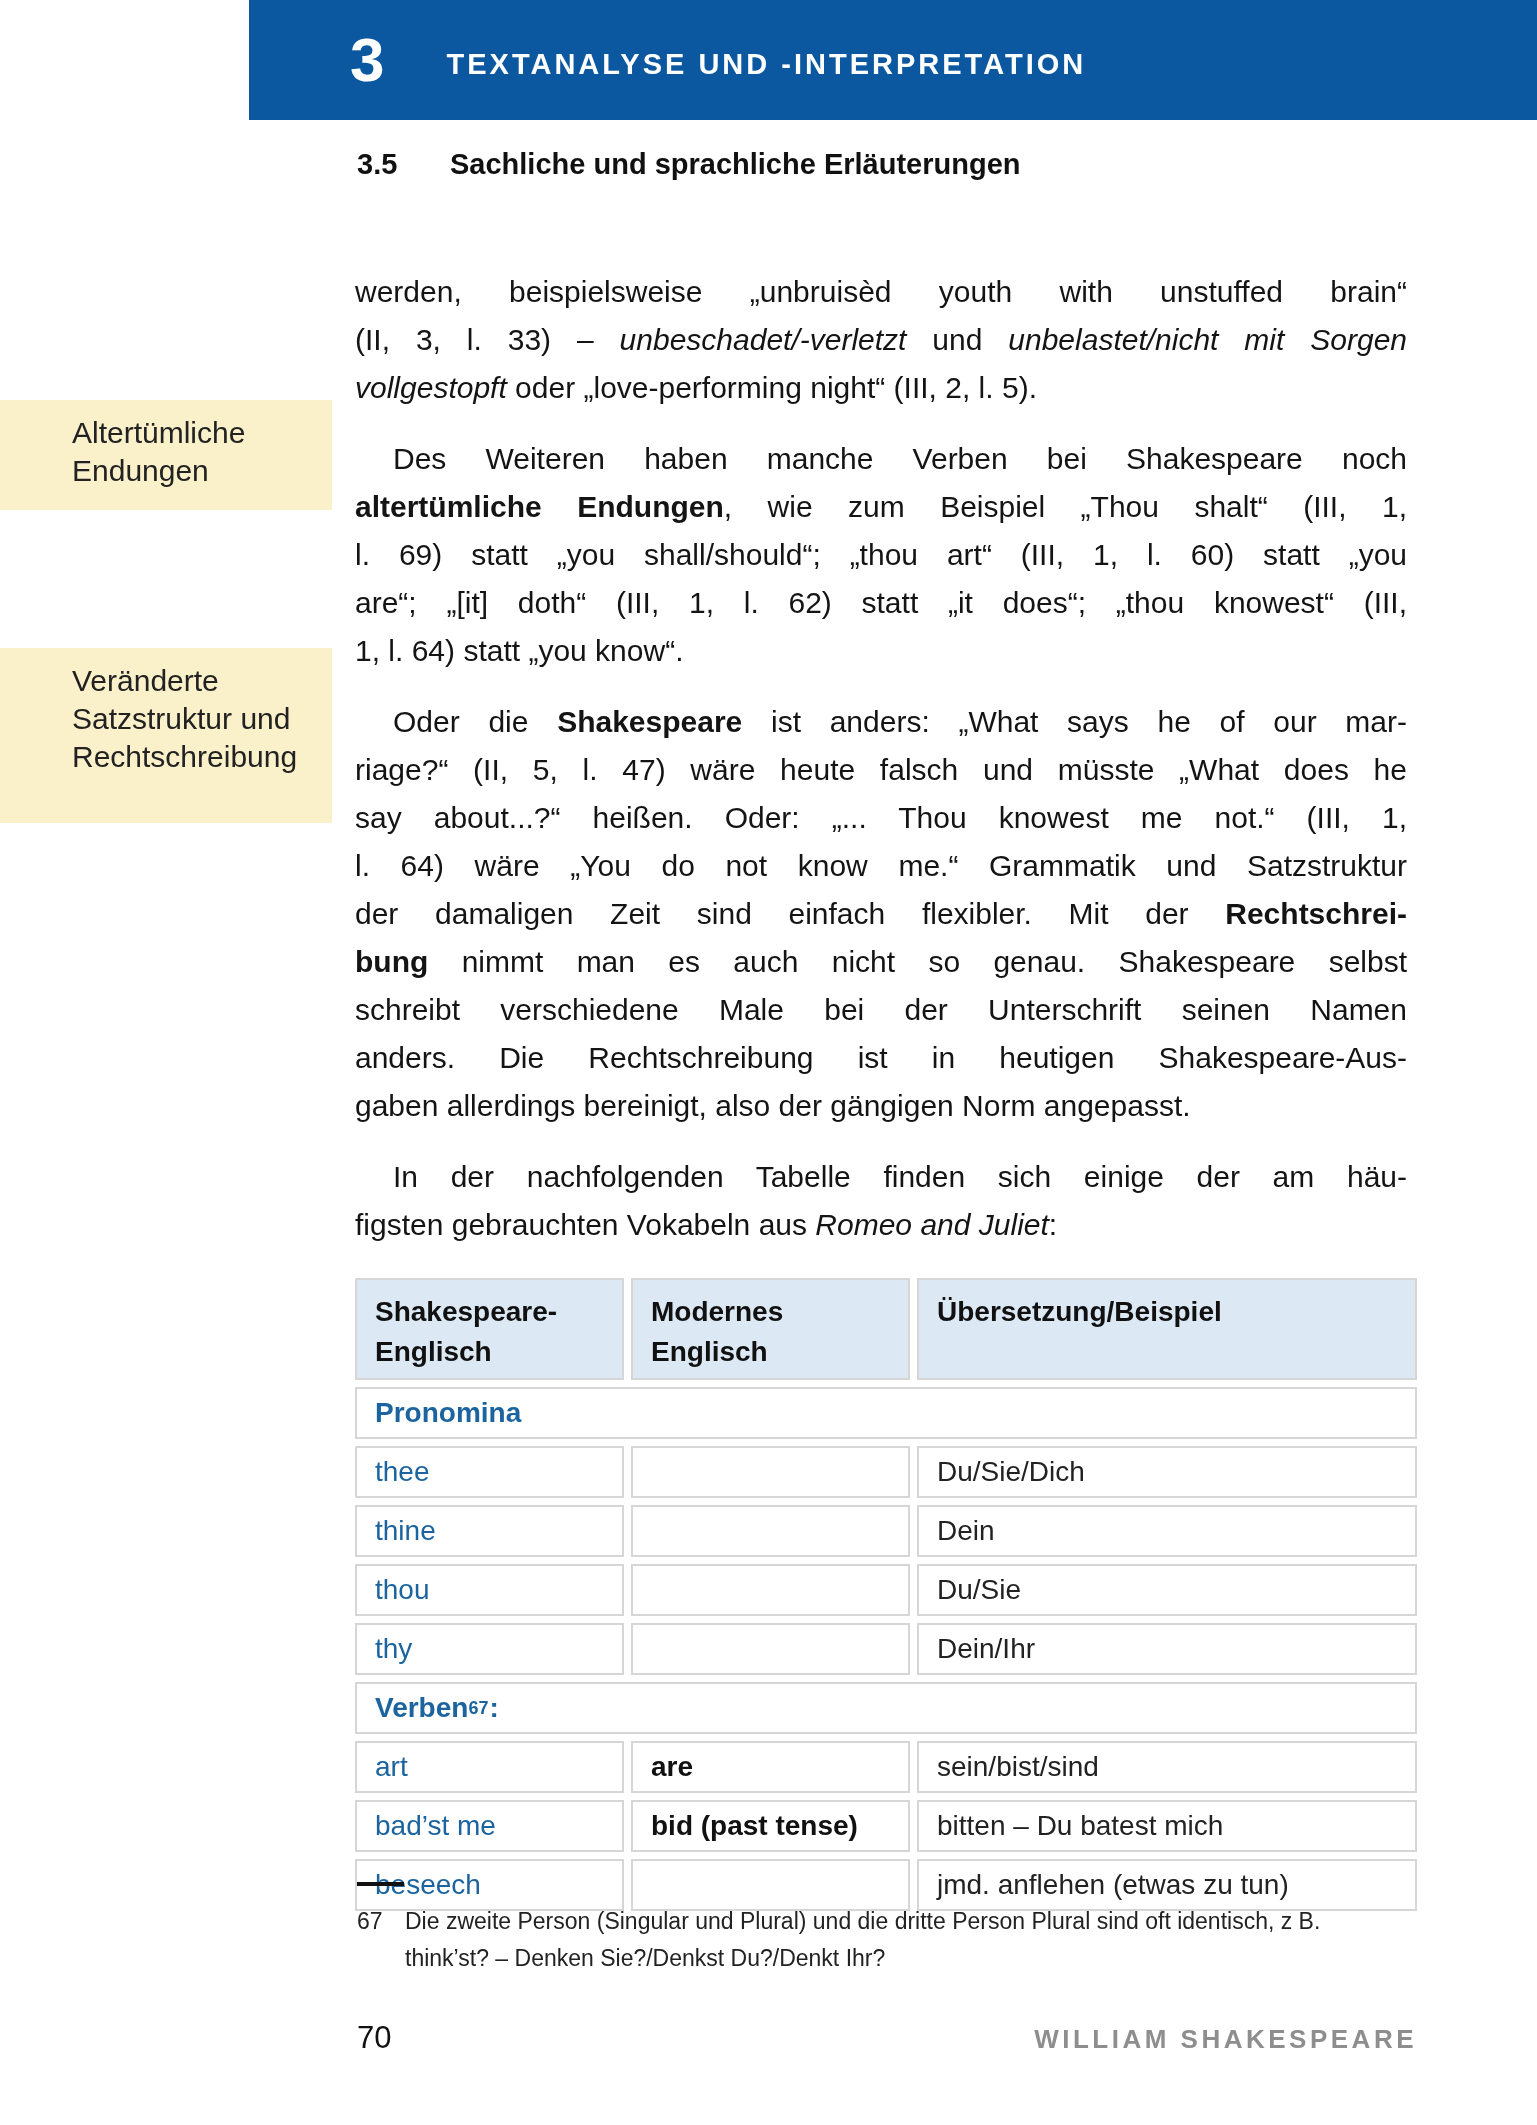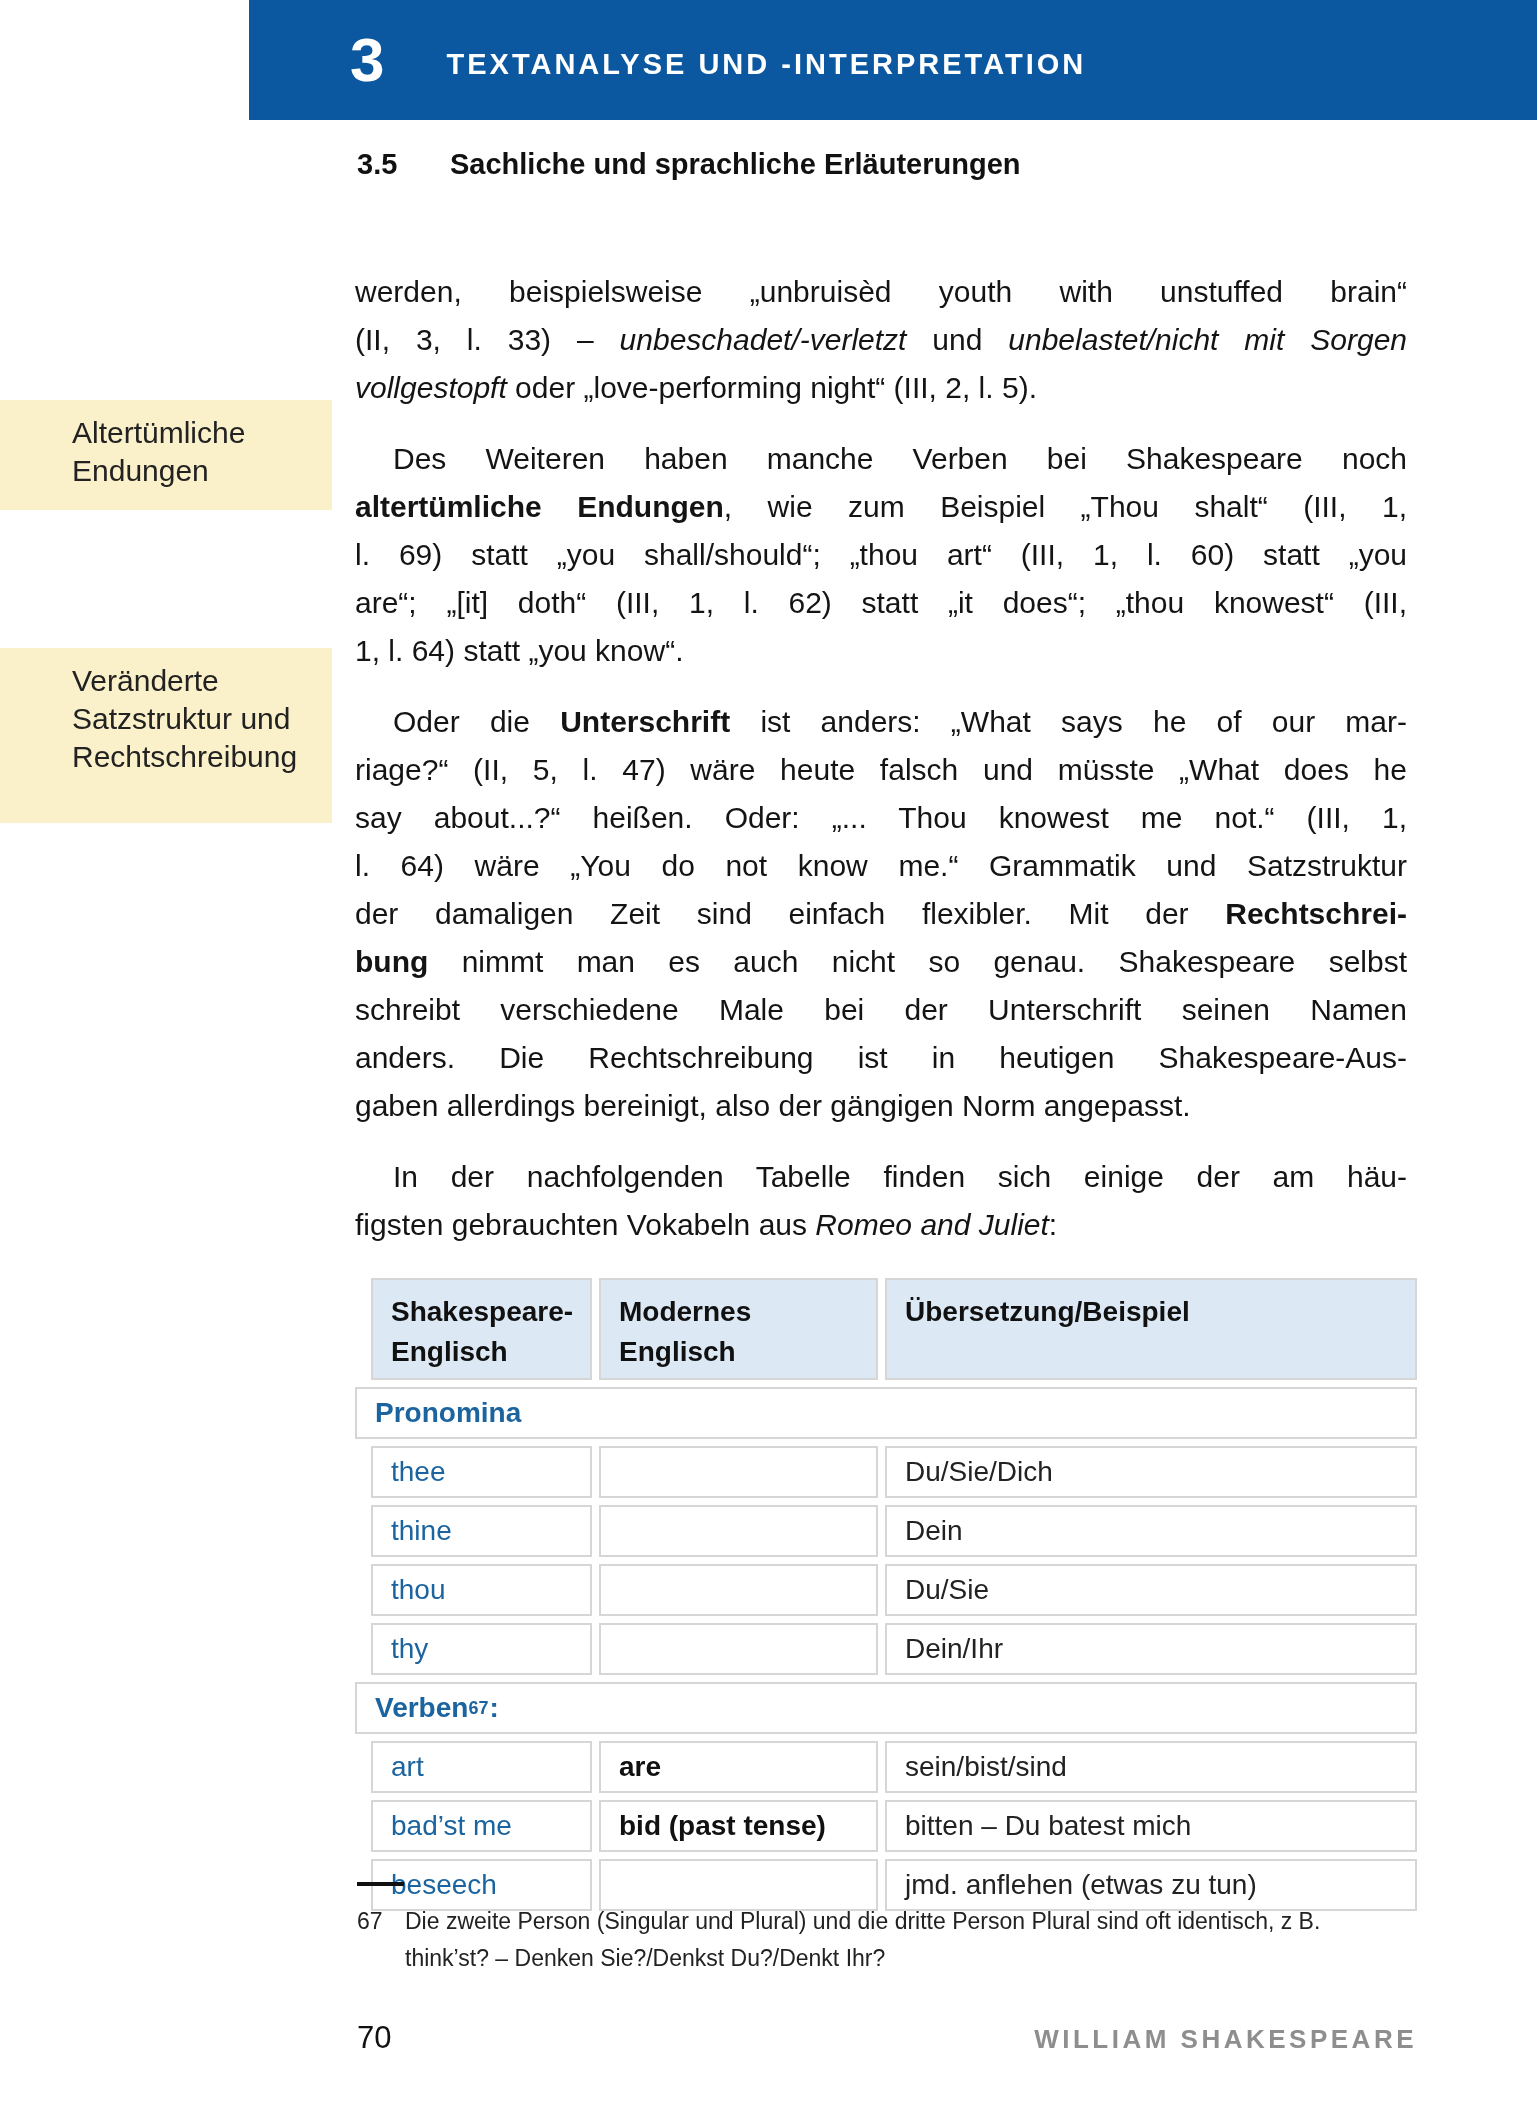--- a/index.html
+++ b/index.html
@@ -45,21 +45,21 @@
   .vocab-table{position:absolute;left:355px;top:1278px;width:1062px;display:flex;flex-direction:column;gap:7px;}
   .t-row{display:flex;gap:7px;}
   .tc{
     border:2px solid var(--border-gray);background:#fff;box-sizing:border-box;
     display:flex;align-items:center;padding:0 18px;font-size:28px;min-height:52px;color:#222;
   }
   .tc.th{
     background:var(--table-header-bg);font-weight:bold;color:#111;
     align-items:flex-start;padding-top:12px;line-height:40px;min-height:102px;
   }
-  .tc.c1{width:221px;margin-left:16px;}
+  .tc.c1{width:269px;}
   .tc.c2{width:279px;font-weight:bold;color:#111;}
   .tc.th.c2{font-weight:bold;}
   .tc.c3{flex:1;}
   .tc.span{flex:1;font-weight:bold;}
   .blue{color:var(--link-blue);}
   .tc sup{font-size:18px;line-height:0;vertical-align:super;margin-right:1px;}
   
   .footnote-rule{position:absolute;left:357px;top:1882px;width:47px;height:4px;background:#111;}
   .footnote{position:absolute;left:357px;top:1903px;display:flex;font-size:23px;line-height:37px;color:#222;}
   .fn-num{width:48px;flex:none;}
@@ -99,21 +99,21 @@
 
   <main class="body-text" id="body-text">
       <div class="line"><span>werden, beispielsweise „unbruisèd youth with unstuffed brain“</span></div>
       <div class="line"><span>(II, 3, l. 33) – </span><i>unbeschadet/-verletzt</i><span> und </span><i>unbelastet/nicht mit Sorgen</i></div>
       <div class="line last"><i>vollgestopft</i><span> oder „love-performing night“ (III, 2, l. 5).</span></div>
       <div class="line indent"><span>Des Weiteren haben manche Verben bei Shakespeare noch</span></div>
       <div class="line"><b>altertümliche Endungen</b><span>, wie zum Beispiel „Thou shalt“ (III, 1,</span></div>
       <div class="line"><span>l. 69) statt „you shall/should“; „thou art“ (III, 1, l. 60) statt „you</span></div>
       <div class="line"><span>are“; „[it] doth“ (III, 1, l. 62) statt „it does“; „thou knowest“ (III,</span></div>
       <div class="line last"><span>1, l. 64) statt „you know“.</span></div>
-      <div class="line indent"><span>Oder die </span><b>Unterschrift</b><span> ist anders: „What says he of our mar-</span></div>
+      <div class="line indent"><span>Oder die </span><b>Shakespeare</b><span> ist anders: „What says he of our mar-</span></div>
       <div class="line"><span>riage?“ (II, 5, l. 47) wäre heute falsch und müsste „What does he</span></div>
       <div class="line"><span>say about...?“ heißen. Oder: „... Thou knowest me not.“ (III, 1,</span></div>
       <div class="line"><span>l. 64) wäre „You do not know me.“ Grammatik und Satzstruktur</span></div>
       <div class="line"><span>der damaligen Zeit sind einfach flexibler. Mit der </span><b>Rechtschrei-</b></div>
       <div class="line"><b>bung</b><span> nimmt man es auch nicht so genau. Shakespeare selbst</span></div>
       <div class="line"><span>schreibt verschiedene Male bei der Unterschrift seinen Namen</span></div>
       <div class="line"><span>anders. Die Rechtschreibung ist in heutigen Shakespeare-Aus-</span></div>
       <div class="line last"><span>gaben allerdings bereinigt, also der gängigen Norm angepasst.</span></div>
       <div class="line indent"><span>In der nachfolgenden Tabelle finden sich einige der am häu-</span></div>
       <div class="line last"><span>figsten gebrauchten Vokabeln aus </span><i>Romeo and Juliet</i><span>:</span></div>

